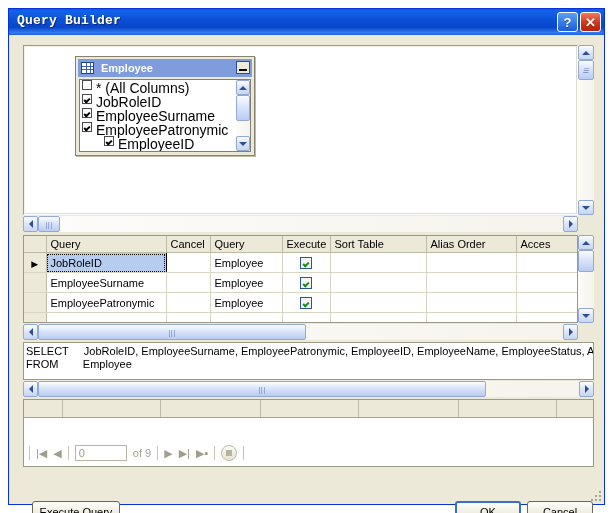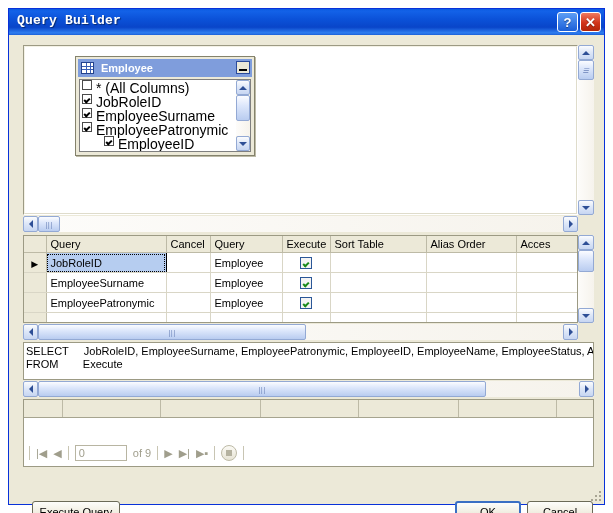--- a/index.html
+++ b/index.html
@@ -313,21 +313,21 @@
             <i class="grip">|||</i>
           </div>
       </div>
       <div class="sb-btn" style="position:absolute;right:0;top:0;bottom:0;">
           <i class="arr arr-r"></i>
         </div>
     </div>
 
     <div id="sql-pane">
       <div class="sqlline">SELECT     JobRoleID, EmployeeSurname, EmployeePatronymic, EmployeeID, EmployeeName, EmployeeStatus, Acces</div>
-      <div class="sqlline">FROM        Execute</div>
+      <div class="sqlline">FROM        Employee</div>
     </div>
 
     <div class="sb sb-h" id="sql-scroll-h">
       <div class="sb-btn">
           <i class="arr arr-l"></i>
         </div>
       <div class="sb-track">
         <div class="sb-thumb" style="top:0;bottom:0;left:0;width:448px;">
             <i class="grip">|||</i>
           </div>

